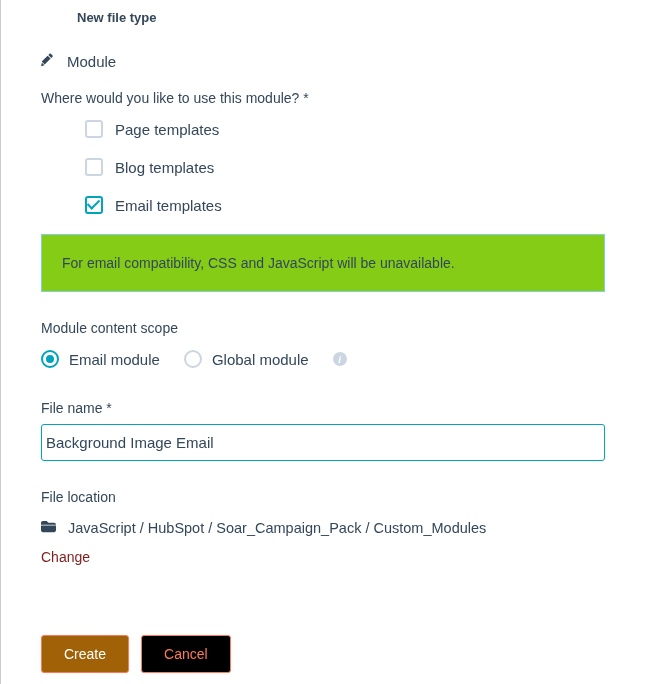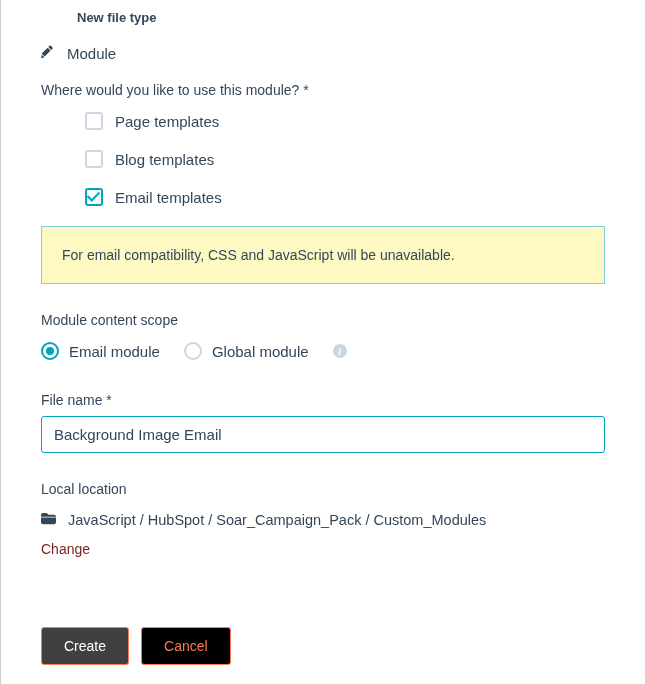--- a/index.html
+++ b/index.html
@@ -13,21 +13,21 @@
       color: #33475b;
       width: 645px;
       height: 684px;
       padding: 10px 40px 20px 40px;
       border-left: 1px solid #ccc;
     }
     .label-heading {
       font-size: 13px;
       font-weight: 600;
       color: #33475b;
-      margin-bottom: 20px;
+      margin-bottom: 28px;
       padding-left: 36px;
     }
     .label-text {
       font-size: 14px;
       color: #33475b;
       margin-bottom: 14px;
     }
     .icon-module {
       display: inline-flex;
       align-items: flex-start;
@@ -68,21 +68,21 @@
       height: 10px;
       border: solid #00a4bd;
       border-width: 0 2.5px 2.5px 0;
       transform: rotate(45deg);
     }
     .checkbox-label {
       font-size: 15px;
       color: #33475b;
     }
     .info-box {
-      background: #fef9c3;
+      background: #84cc16;
       border: 1px solid #7fd1de;
       padding: 20px;
       margin-bottom: 28px;
       font-size: 14px;
       color: #33475b;
     }
     .radio-row {
       display: flex;
       align-items: center;
       gap: 24px;
@@ -129,21 +129,21 @@
       align-items: center;
       justify-content: center;
       font-size: 10px;
       font-style: italic;
       font-weight: bold;
       color: #fff;
       font-family: serif;
     }
     .text-input {
       width: 100%;
-      padding: 9px 12px;
+      padding: 9px 4px;
       border: 1.5px solid #00a4bd;
       border-radius: 3px;
       font-size: 15px;
       color: #33475b;
       outline: none;
       margin-bottom: 28px;
     }
     .file-location-row {
       display: flex;
       align-items: center;
@@ -168,21 +168,21 @@
       margin-top: 70px;
     }
     .btn {
       padding: 10px 22px;
       border-radius: 3px;
       font-size: 14px;
       cursor: pointer;
       border: 1px solid;
     }
     .btn-primary {
-      background: #404040;
+      background: #a16207;
       border-color: #ff7a59;
       color: #fff;
     }
     .btn-secondary {
       background: #000000;
       border-color: #ff7a59;
       color: #ff7a59;
     }
   </style>
 </head>
@@ -234,21 +234,21 @@
     <span class="radio-label">Global module</span>
   </div>
   <span class="info-icon">i</span>
 </div>
 
 
 <div class="label-text" style="margin-bottom:8px;">File name *</div>
 <input type="text" class="text-input" value="Background Image Email" style="">
 
 
-<div class="label-text" style="margin-bottom:14px;">Local location</div>
+<div class="label-text" style="margin-bottom:14px;">File location</div>
 <div class="file-location-row">
   <span>
     <svg viewBox="0 0 16 16" fill="#33475b">
         <path d="M14 4H8L6 2H2C1 2 0 3 0 4v2h16V6c0-1-1-2-2-2z"></path>
         <path d="M0 7v5c0 1 1 2 2 2h12c1 0 2-1 2-2V7H0z"></path>
       </svg>
   </span>
   <span>JavaScript / HubSpot / Soar_Campaign_Pack / Custom_Modules</span>
 </div>
 <div class="change-link">Change</div>

